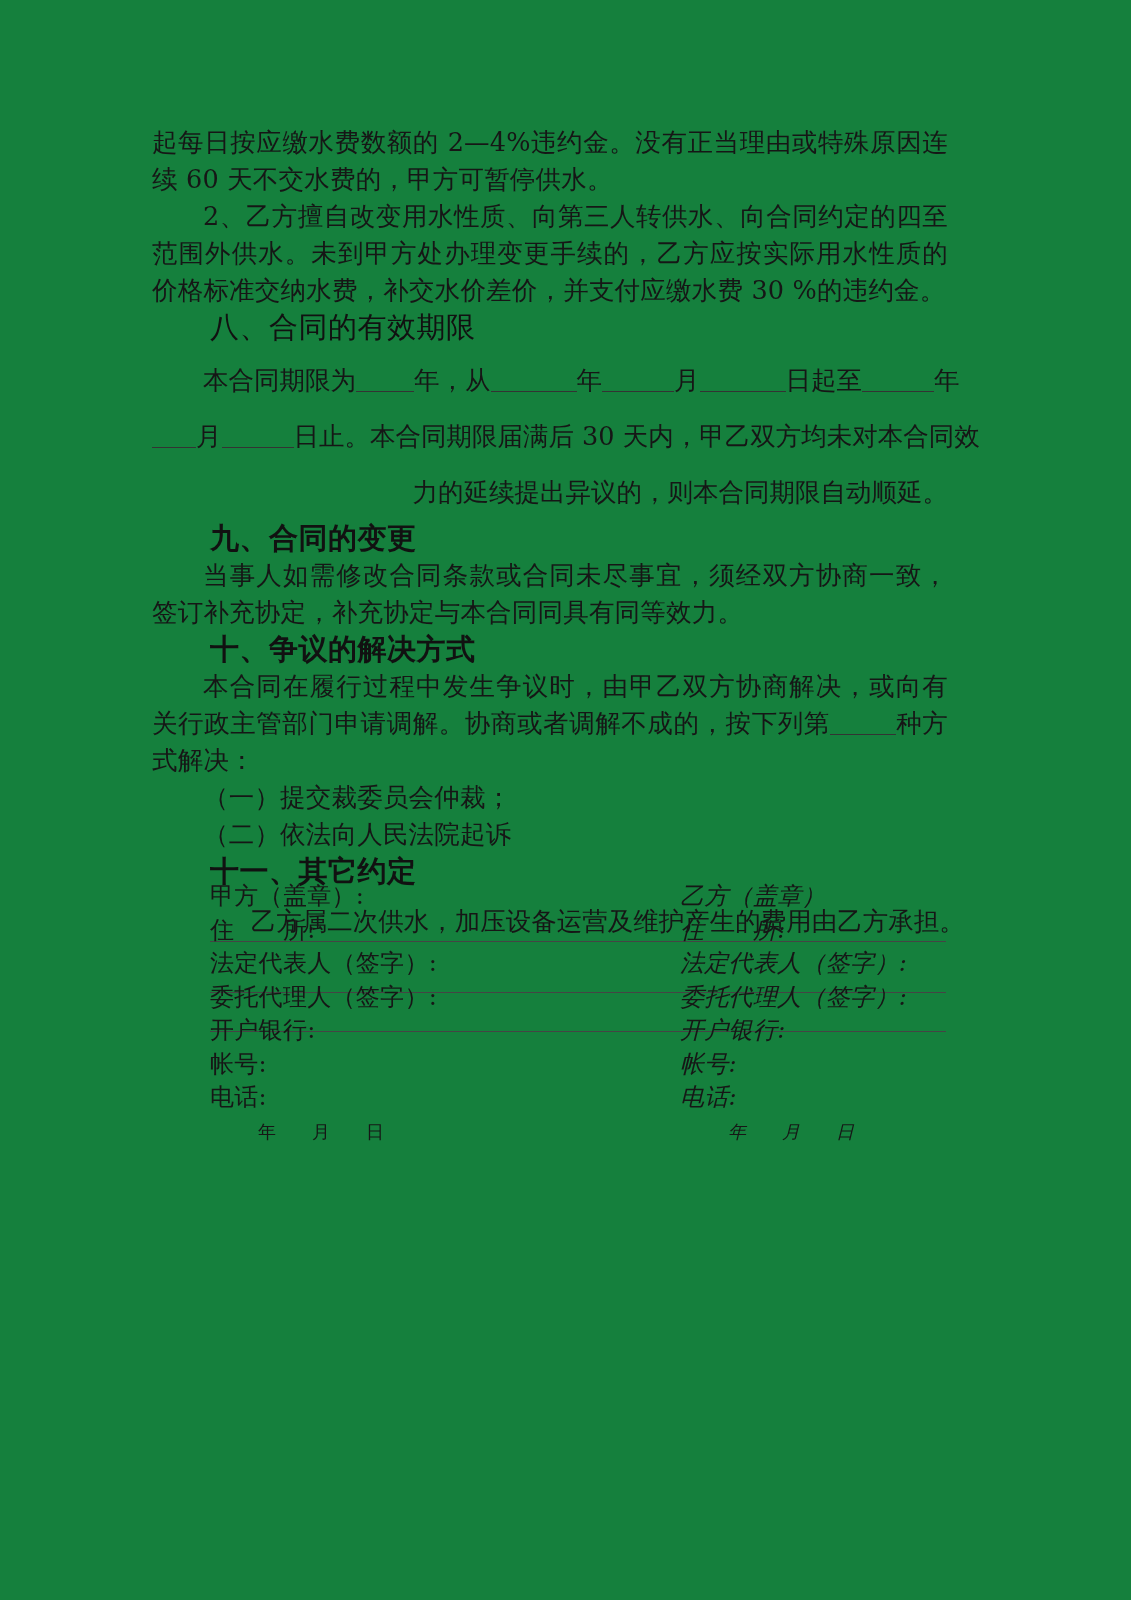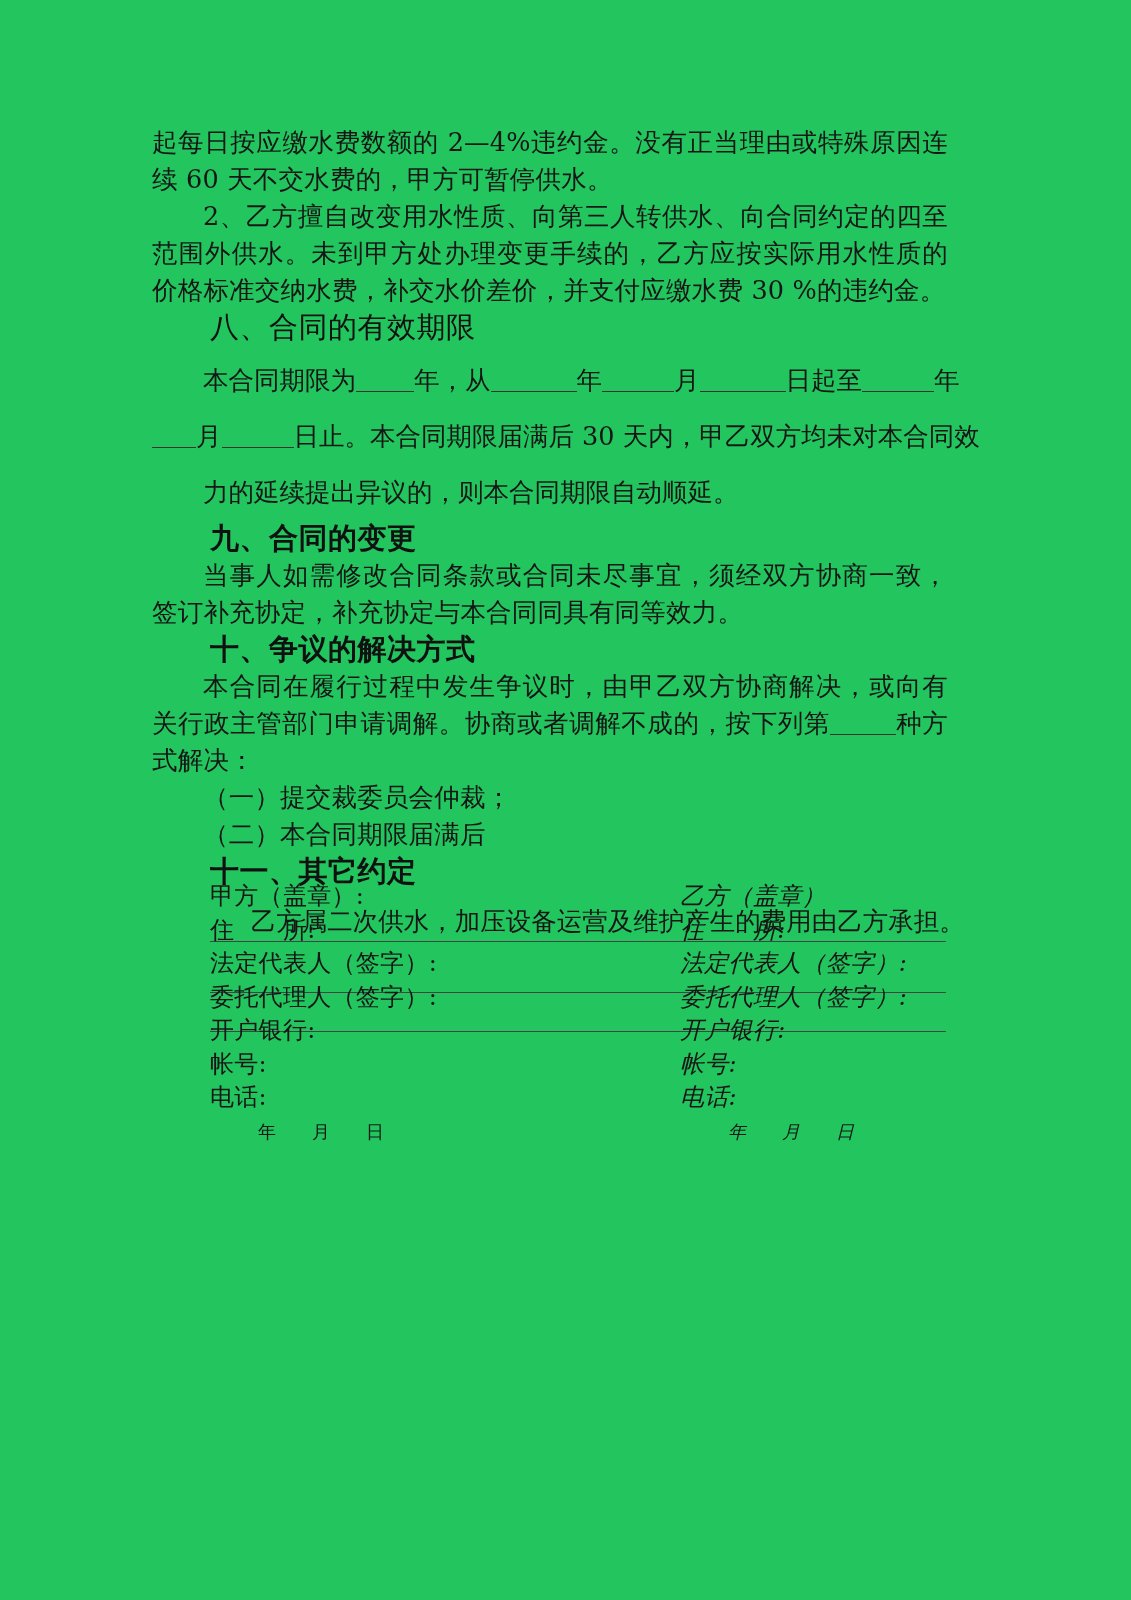--- a/index.html
+++ b/index.html
@@ -9,21 +9,21 @@
     background: #ffffff;
   }
   body {
     font-family: "DejaVu Serif", "Liberation Serif", serif;
     color: #1a1a1a;
   }
   #page {
     position: relative;
     width: 1131px;
     height: 1600px;
-    background: #22c55e;
+    background: #15803d;
     overflow: hidden;
     box-sizing: border-box;
   }
   
   .doc-body {
     position: absolute;
     left: 152px;
     top: 124px;
     width: 796px;
   }
@@ -42,21 +42,21 @@
     line-height: 37px;
     font-weight: bold;
     text-indent: 2em;
     margin: 0;
     color: #111;
     letter-spacing: 0.5px;
   }
   .heading.plain { font-weight: normal; }
 
   
-  .term-block { margin-top: 6px; }
+  .term-block { margin-top: 6px; text-align: right; }
   .term-line {
     font-size: 25.5px;
     line-height: 56px;
     text-indent: 2em;
     margin: 0;
     white-space: nowrap;
     color: #161616;
   }
   .term-line.noindent { text-indent: 0; }
   .blank {
@@ -149,21 +149,21 @@
       <p class="term-line">力的延续提出异议的，则本合同期限自动顺延。</p>
     </div>
 
     <p class="heading">九、合同的变更</p>
     <p class="para indent2">当事人如需修改合同条款或合同未尽事宜，须经双方协商一致，签订补充协定，补充协定与本合同同具有同等效力。</p>
 
     <p class="heading">十、争议的解决方式</p>
     <p class="para indent2"><span>本合同在履行过程中发生争议时，由甲乙双方协商解决，或向有关行政主管部门申请调解。协商或者调解不成的，按下列第</span><span class="inline-blank"></span><span>种方式解决：</span></p>
 
     <p class="para indent2">（一）提交裁委员会仲裁；</p>
-    <p class="para indent2">（二）本合同期限届满后</p>
+    <p class="para indent2">（二）依法向人民法院起诉</p>
 
     <p class="heading">十一、其它约定</p>
 
     <div class="fill-line">乙方属二次供水，加压设备运营及维护产生的费用由乙方承担。</div>
     <div class="empty-rule"></div>
     <div class="empty-rule"></div>
 
   </div>
 
   <div class="sig-area">

